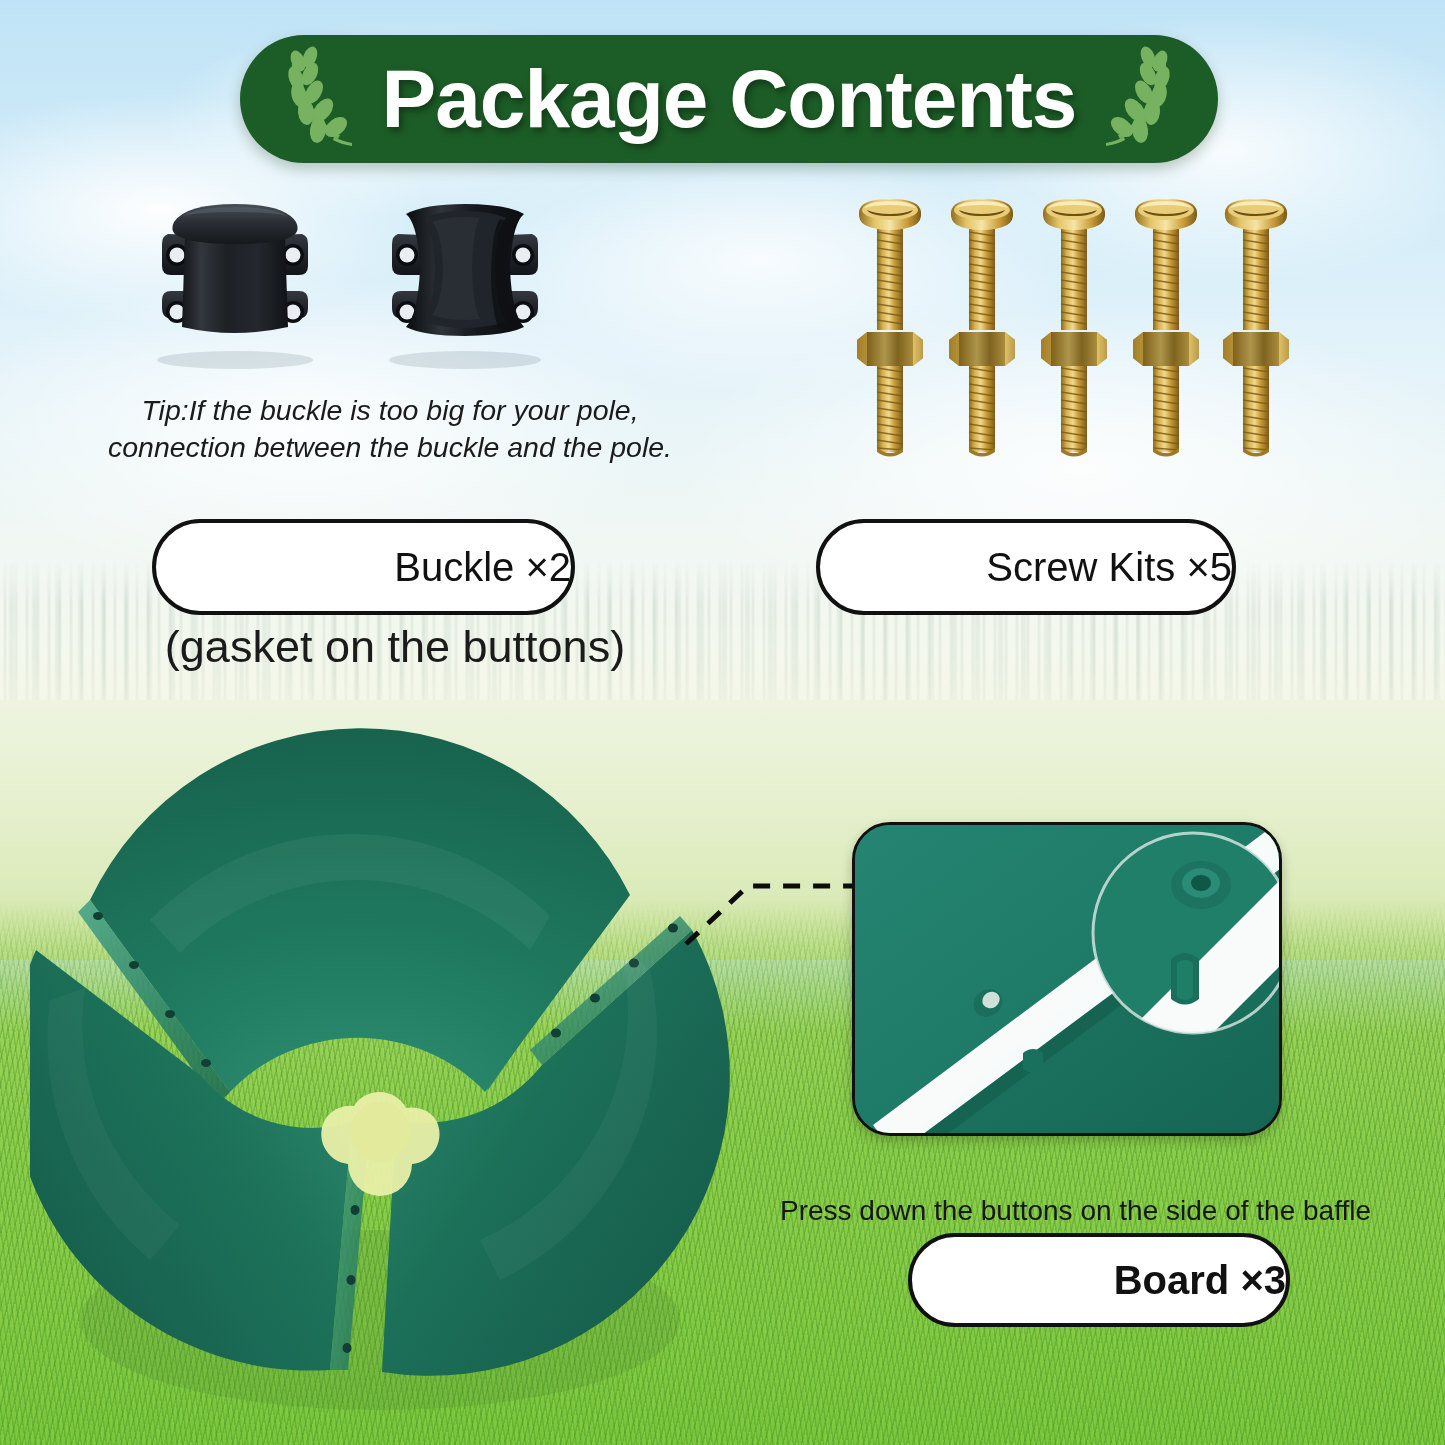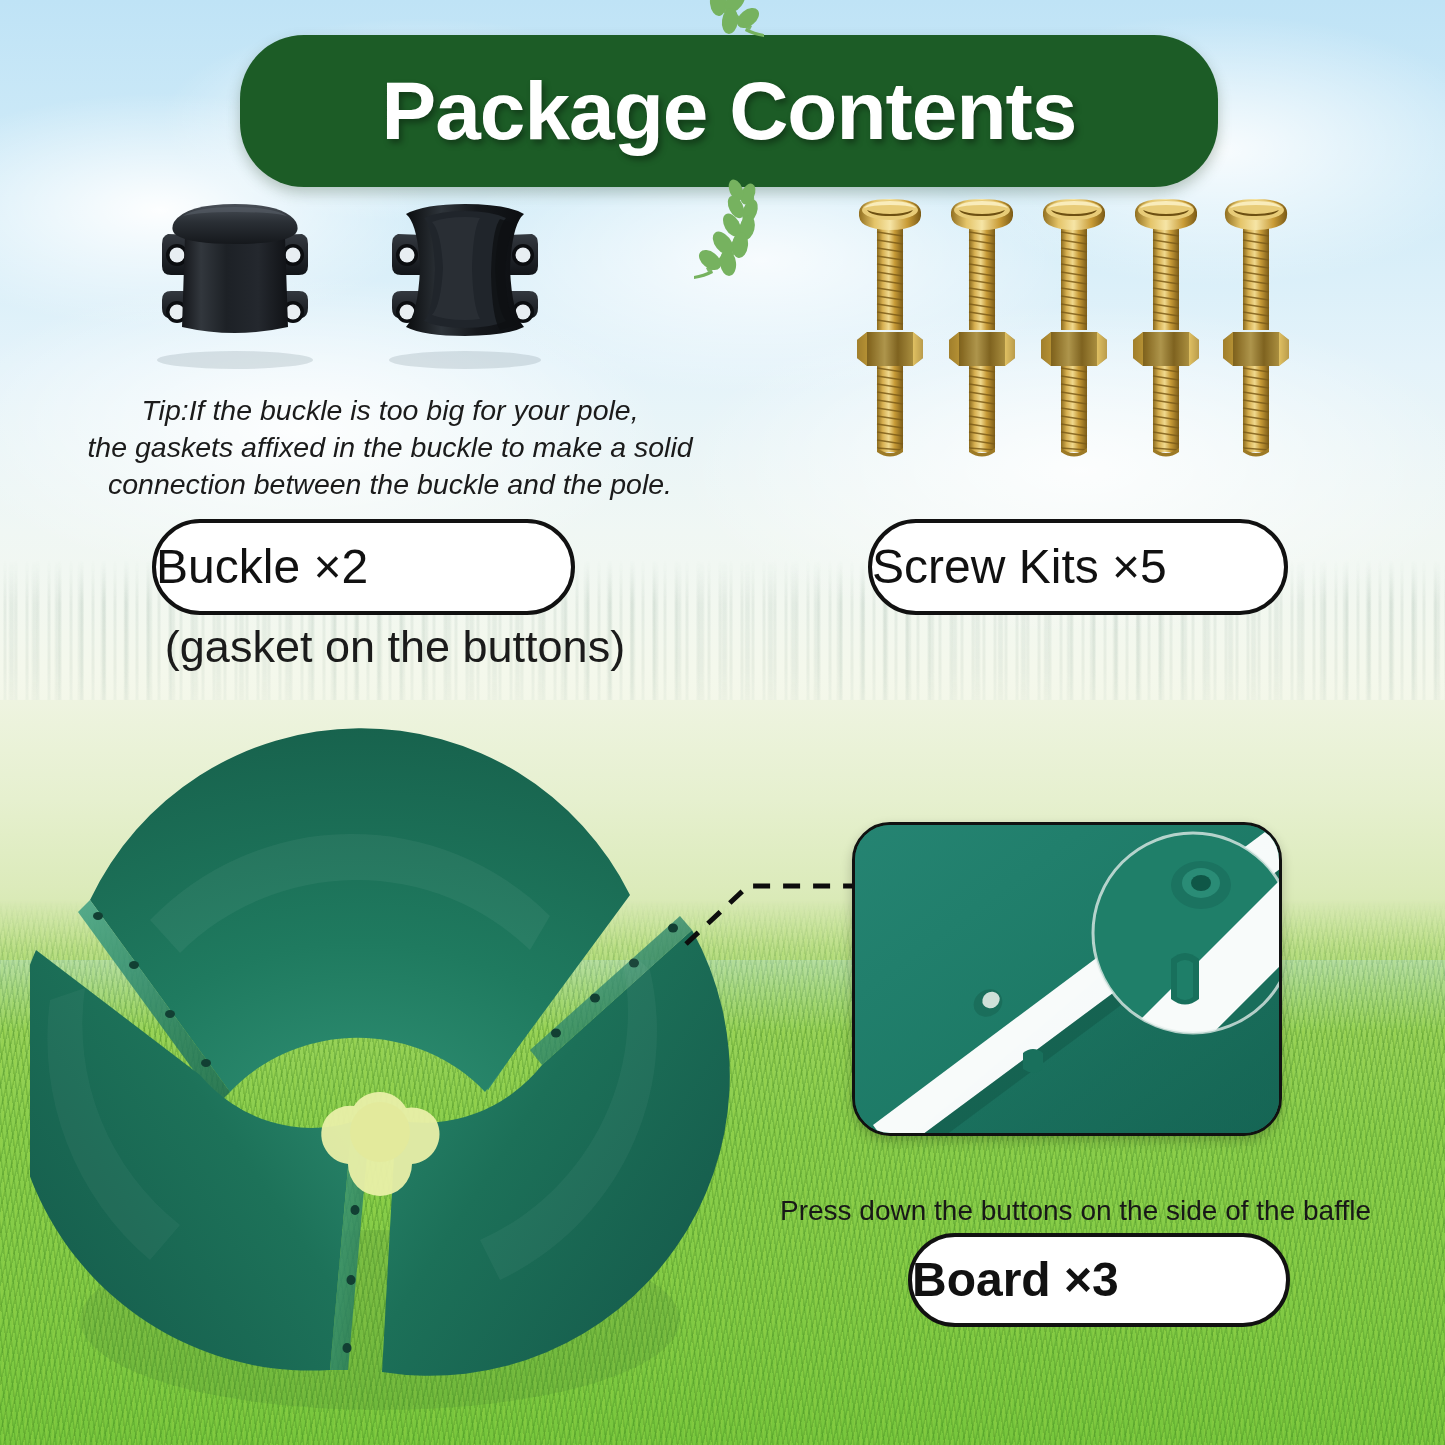--- a/index.html
+++ b/index.html
@@ -66,29 +66,28 @@
         rgba(150,210,70,0.00) 3px, rgba(150,210,70,0.00) 7px),
       linear-gradient(to bottom, #b8de7e 0%, #9ed45f 16%, #8ace4c 42%, #83cb45 72%, #77c63c 100%);
     -webkit-mask-image: linear-gradient(to bottom, rgba(0,0,0,0) 0%, rgba(0,0,0,0.55) 9%, rgba(0,0,0,1) 24%, rgba(0,0,0,1) 100%);
     mask-image: linear-gradient(to bottom, rgba(0,0,0,0) 0%, rgba(0,0,0,0.55) 9%, rgba(0,0,0,1) 24%, rgba(0,0,0,1) 100%);
   }
 
   
   .banner {
     position: absolute;
     left: 240px; top: 35px;
-    width: 978px; height: 152px;
+    width: 978px; height: 128px;
     background: #1c5c26;
     border-radius: 64px;
     box-shadow: 0 6px 14px rgba(40,70,40,0.28);
     display: flex;
     align-items: center;
     justify-content: center;
     gap: 26px;
-    flex-direction: column;
   }
   .banner-title {
     color: #ffffff;
     font-size: 82px;
     font-weight: bold;
     letter-spacing: -1px;
     line-height: 1;
     text-shadow: 3px 4px 6px rgba(0,0,0,0.35);
     white-space: nowrap;
     font-family: "Liberation Sans", sans-serif;
@@ -114,29 +113,29 @@
     font-family: "Liberation Sans", sans-serif;
     font-style: italic;
   }
   .pill {
     position: absolute;
     background: #ffffff;
     border: 4px solid #111111;
     border-radius: 60px;
     display: flex;
     align-items: center;
-    justify-content: flex-start;
+    justify-content: flex-end;
     color: #111111;
-    font-size: 48px;
+    font-size: 40px;
     line-height: 1;
     white-space: nowrap;
     font-family: "Liberation Sans", sans-serif;
   }
   .pill-buckle { left: 152px; top: 519px; width: 415px; height: 88px; }
-  .pill-screws { left: 868px; top: 519px; width: 412px; height: 88px; }
+  .pill-screws { left: 816px; top: 519px; width: 412px; height: 88px; }
   .pill-board  { left: 908px; top: 1233px; width: 374px; height: 86px; font-weight: bold; }
 
   .gasket-note {
     position: absolute;
     left: 85px; top: 622px;
     width: 620px;
     text-align: center;
     color: #1b1b1b;
     font-size: 45px;
     line-height: 1.1;
@@ -370,21 +369,20 @@
       </g>
       <use href="#screw1" x="92"></use>
       <use href="#screw1" x="184"></use>
       <use href="#screw1" x="276"></use>
       <use href="#screw1" x="366"></use>
     </svg>
   </div>
 
   <div class="tip-text">
     <div>Tip:If the buckle is too big for your pole,</div>
-    <div>the gaskets affixed in the buckle to make a solid</div>
     <div>connection between the buckle and the pole.</div>
   </div>
 
   <div class="pill pill-buckle">
     <span>Buckle ×2</span>
   </div>
   <div class="pill pill-screws">
     <span>Screw Kits ×5</span>
   </div>
   <div class="pill pill-board">

